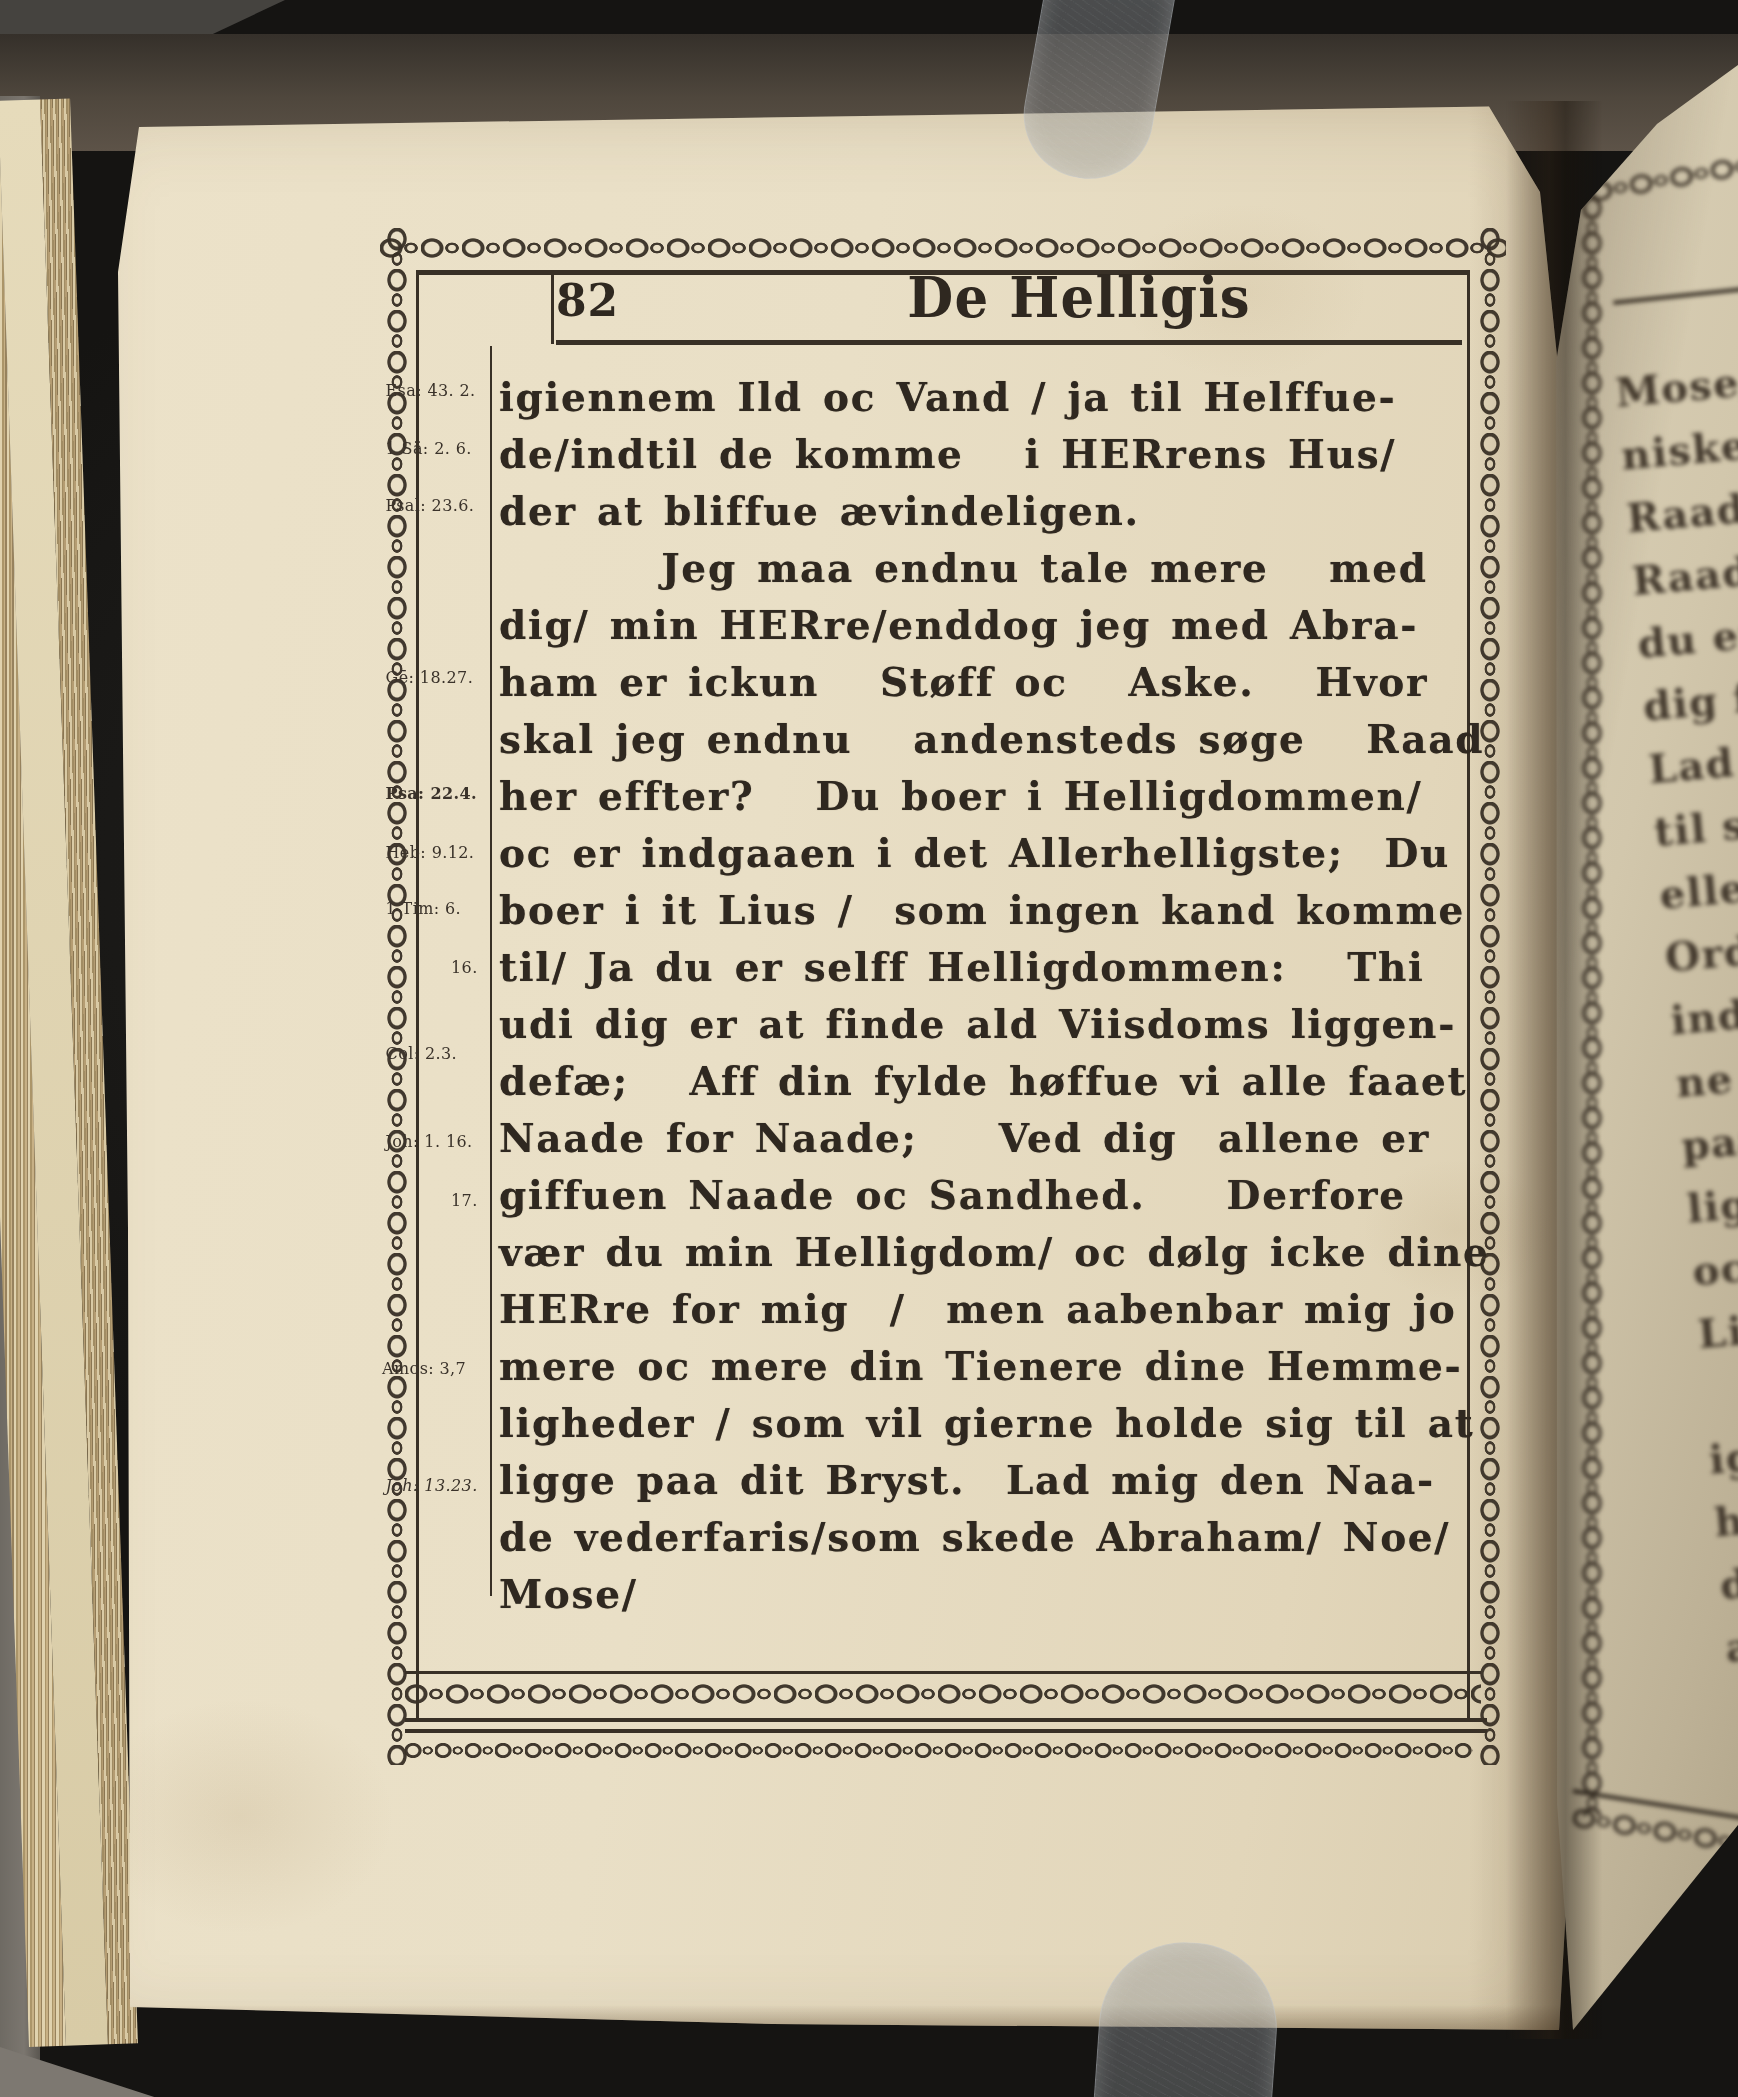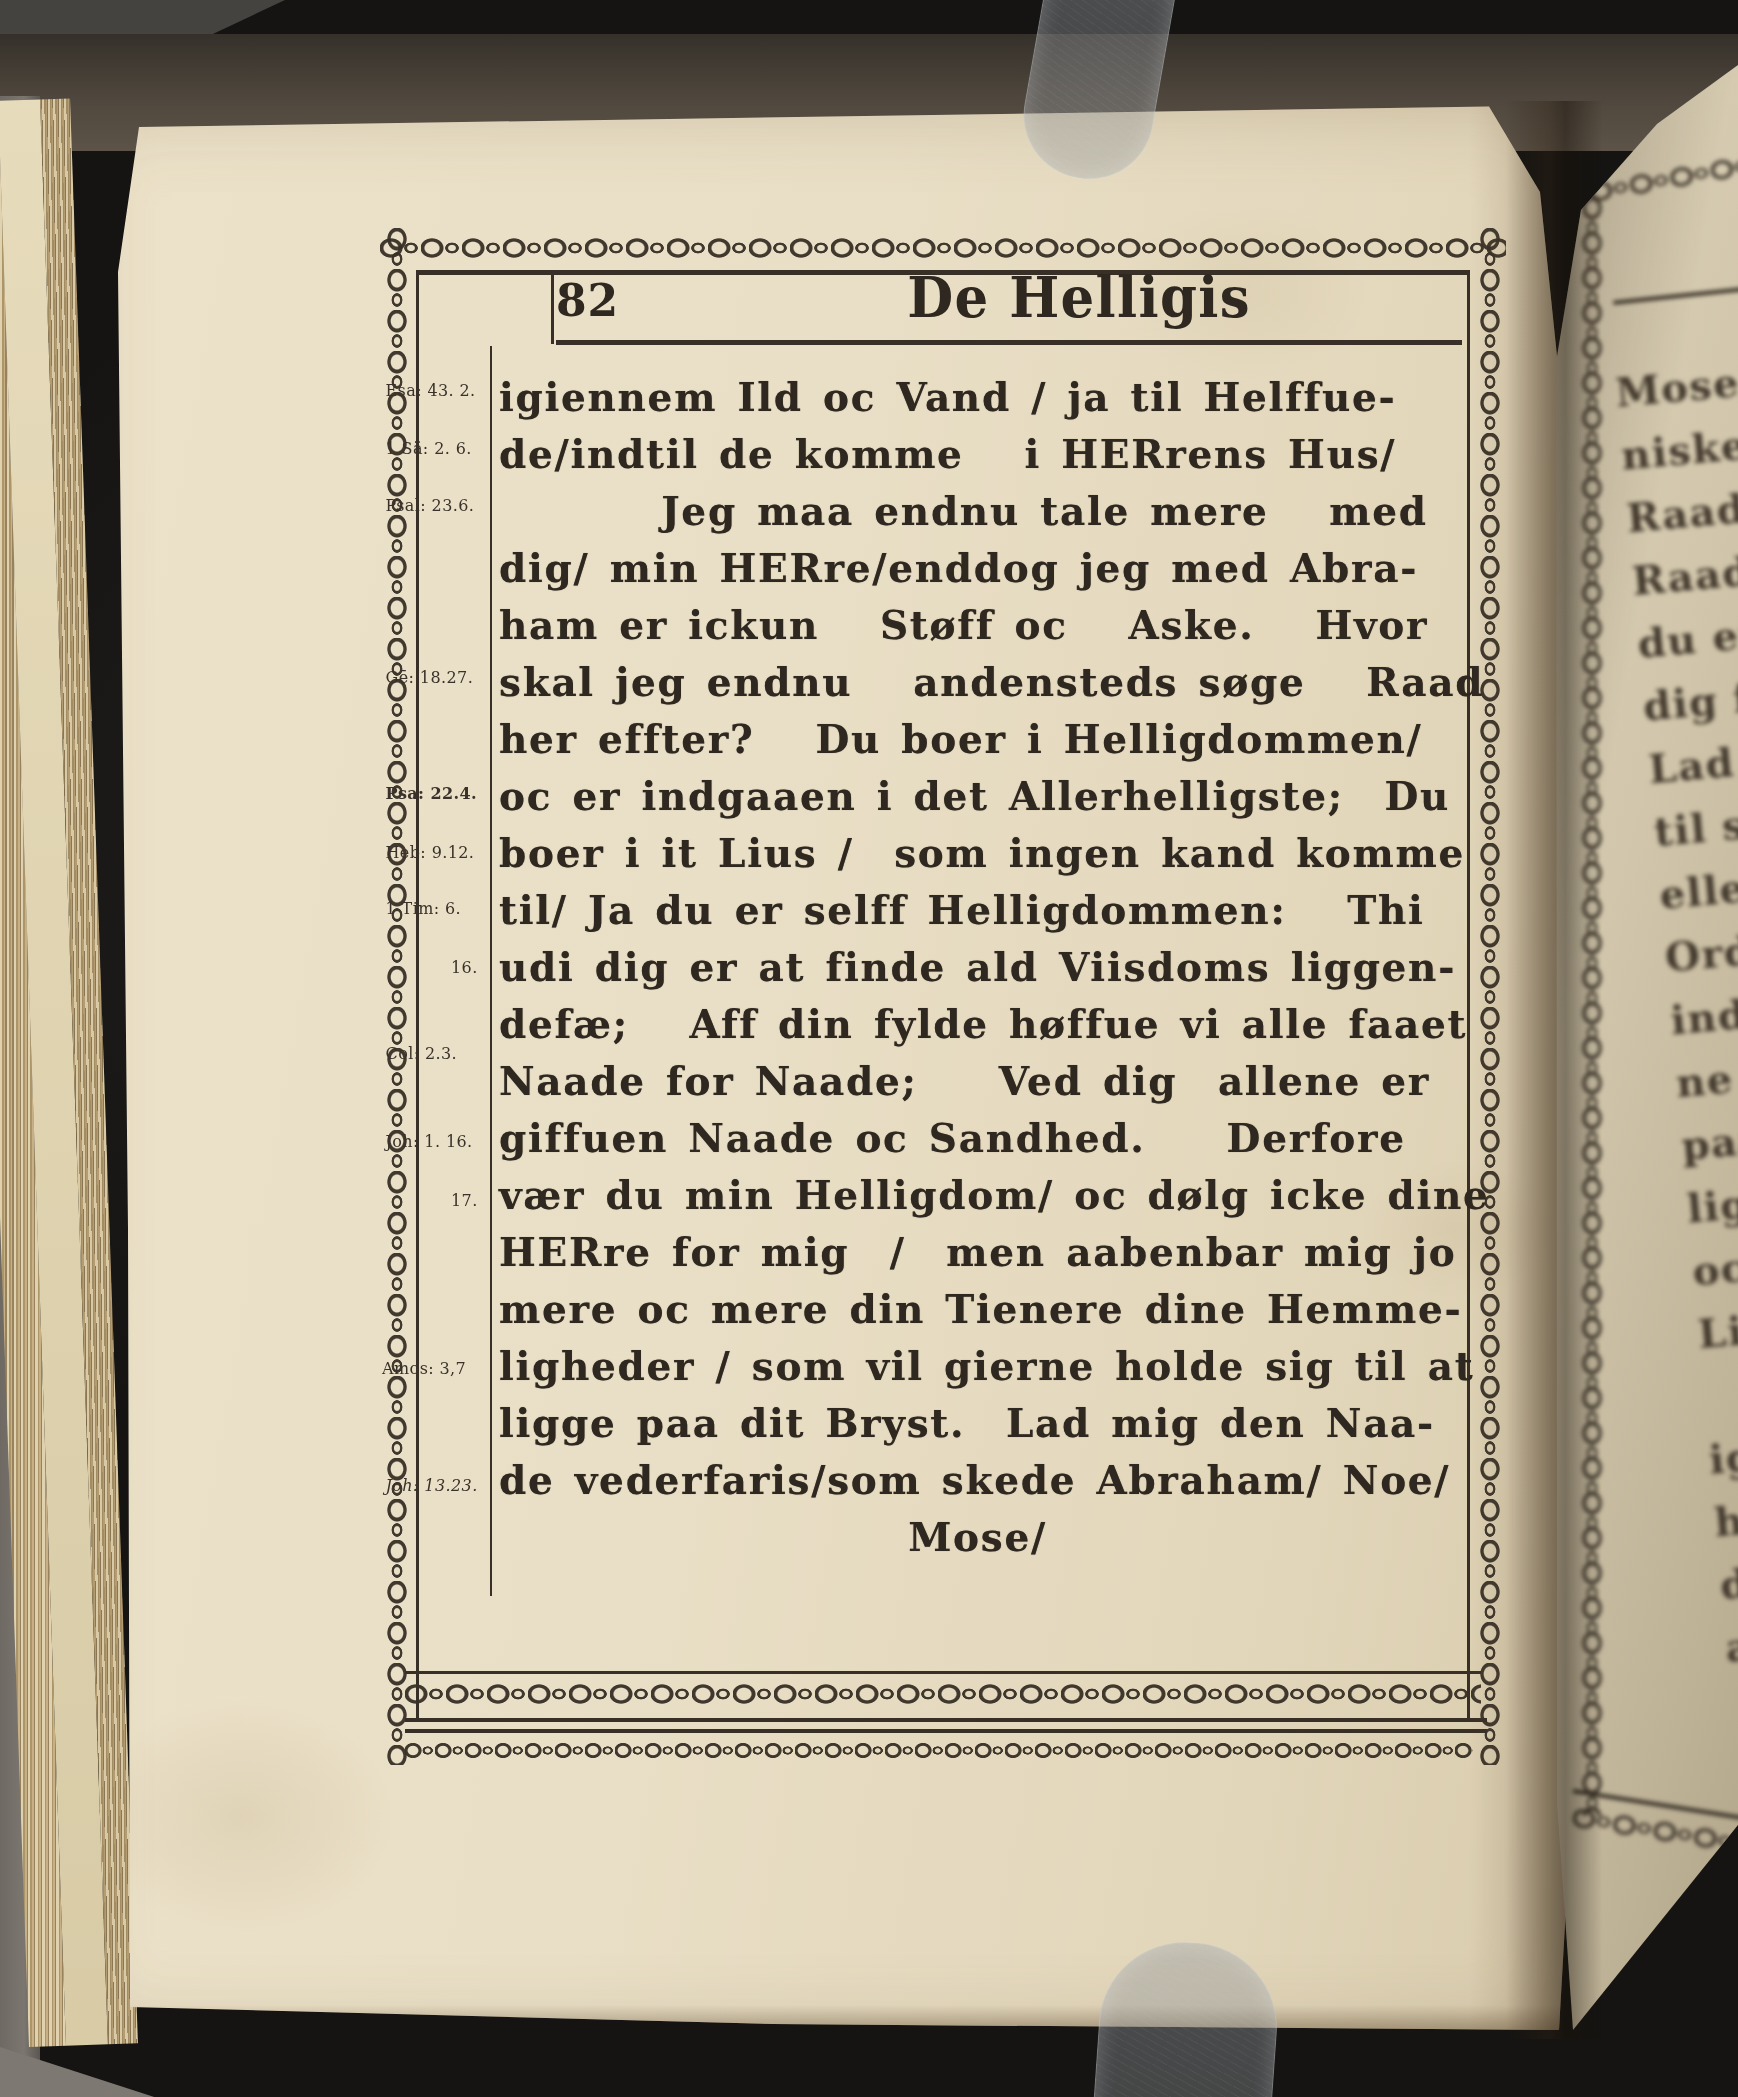--- a/index.html
+++ b/index.html
@@ -61,21 +61,21 @@
   
   .pageno{font-size:44px;font-weight:bold;color:#2f2820;letter-spacing:0.8px;}
   .runtitle{font-size:53px;font-weight:bold;color:#2f2820;text-align:center;
     letter-spacing:1.3px;transform:scaleY(1.05);}
 
   
   .textblock{left:440px;top:273px;width:982px;line-height:57px;
     font-size:39px;font-weight:bold;color:#2f2820;letter-spacing:1.7px;word-spacing:5px;
     text-shadow:0 0 0.8px rgba(44,34,22,.55);}
   .tline{white-space:pre;}
-  .catchword{text-align:center;padding-right:25px;}
+  .catchword{text-align:left;padding-right:25px;}
 
   
   .mnote{font-size:16px;color:#3a322a;white-space:pre;letter-spacing:0.4px;}
 
   
   .page-right{left:1550px;top:42px;width:188px;height:1997px;
     clip-path:polygon(6.3px 319px,31px 168px,107px 82px,188px 23px,188px 1783px,23px 1988px,7.1px 1762px);
     background:linear-gradient(105deg,#dcd2b9 0%,#d2c7ac 40%,#bdb196 80%,#b0a489 100%);}
   .rp-blur{left:0;top:0;width:188px;height:1997px;filter:blur(2.1px);}
   .rp-text{left:63px;top:319px;width:218px;line-height:63px;font-size:40px;
@@ -145,20 +145,21 @@
     <div class="abs mnote" style="left:5.5px;top:816px;">Col: 2.3.</div>
     <div class="abs mnote" style="left:5.5px;top:904px;">Joh: 1. 16.</div>
     <div class="abs mnote" style="left:71px;top:963px;">17.</div>
     <div class="abs mnote" style="left:2.1px;top:1131px;">Amos: 3,7</div>
     <div class="abs mnote" style="left:5.5px;top:1248px;font-style:italic;">Joh: 13.23.</div>
   </div>
 
   <div class="abs textblock">
     <div class="tline">igiennem Ild oc Vand / ja til Helffue-</div>
     <div class="tline">de/indtil de komme   i HERrens Hus/</div>
+    <div class="tline">der at bliffue ævindeligen.</div>
     <div class="tline">        Jeg maa endnu tale mere   med</div>
     <div class="tline">dig/ min HERre/enddog jeg med Abra-</div>
     <div class="tline">ham er ickun   Støff oc   Aske.   Hvor</div>
     <div class="tline">skal jeg endnu   andensteds søge   Raad</div>
     <div class="tline">her effter?   Du boer i Helligdommen/</div>
     <div class="tline">oc er indgaaen i det Allerhelligste;  Du</div>
     <div class="tline">boer i it Lius /  som ingen kand komme</div>
     <div class="tline">til/ Ja du er selff Helligdommen:   Thi</div>
     <div class="tline">udi dig er at finde ald Viisdoms liggen-</div>
     <div class="tline">defæ;   Aff din fylde høffue vi alle faaet</div>

